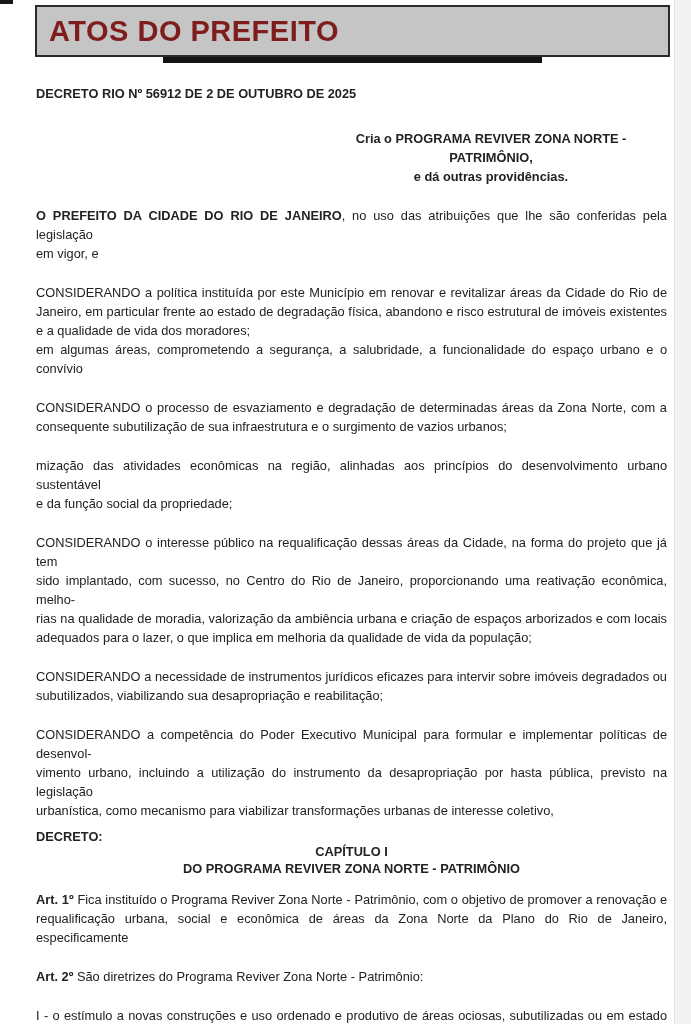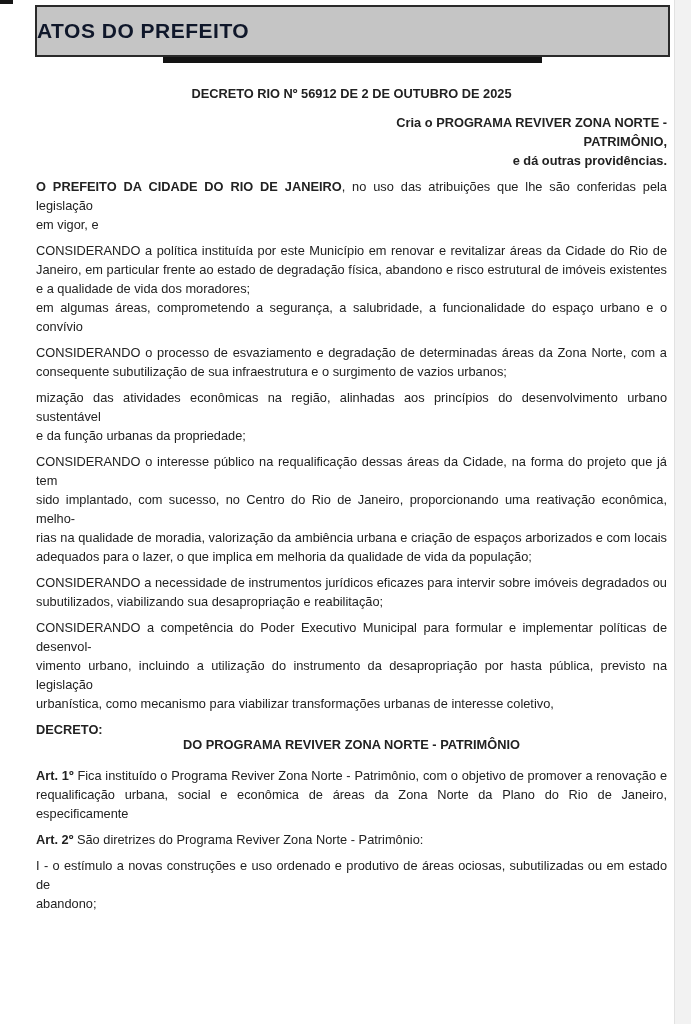--- a/index.html
+++ b/index.html
@@ -18,36 +18,36 @@
   }
   .corner-mark {
     position: absolute; top: 0; left: 0; width: 13px; height: 4px; background: #161616;
   }
   .title-box {
     position: absolute; top: 5px; left: 35px; width: 631px; height: 48px;
     background: #c5c5c5; border: 2px solid #2a2a2a;
     display: flex; align-items: center;
   }
   .title-box .title-text {
-    font-size: 21px; font-weight: bold; color: #0f172a;
-    letter-spacing: 0.5px; white-space: nowrap;
+    font-size: 29px; font-weight: bold; color: #7f1d1d;
+    padding-left: 12px; letter-spacing: 0.5px; white-space: nowrap;
   }
   .divider-bar {
     position: absolute; top: 57px; left: 163px; width: 379px; height: 6px;
     background: #131313;
   }
   .content {
     position: absolute; top: 62px; left: 36px; width: 631px;
     font-size: 12.8px;
   }
   .line { line-height: 19px; min-height: 19px; }
   .line.j { text-align: justify; text-align-last: justify; }
-  .block.doc-heading { margin-top: 22px; text-align: center; font-weight: bold; }
-  .block.ementa { margin-top: 10px; margin-left: 279px; font-weight: bold; text-align: right; }
-  .block.para { margin-top: 7px; }
+  .block.doc-heading { margin-top: 22px; font-weight: bold; }
+  .block.ementa { margin-top: 26px; margin-left: 279px; font-weight: bold; text-align: center; }
+  .block.para { margin-top: 20px; }
   .block.decreta { margin-top: 7px; font-weight: bold; }
   .block.chapter { margin-top: 10px; text-align: center; font-weight: bold; }
   .block.chapter .line { line-height: 17px; min-height: 17px; }
   .block.decreta + .block.chapter { margin-top: -3px; }
   .block.chapter + .block.para { margin-top: 13px; }
   b { font-weight: bold; text-align: center; }
 </style>
 </head>
 <body>
 
@@ -76,41 +76,42 @@
       <div class="line j">Janeiro, em particular frente ao estado de degradação física, abandono e risco estrutural de imóveis existentes</div>
       <div class="line">e a qualidade de vida dos moradores;</div>
       <div class="line j">em algumas áreas, comprometendo a segurança, a salubridade, a funcionalidade do espaço urbano e o convívio</div>
     </div>
     <div class="block para">
       <div class="line j">CONSIDERANDO o processo de esvaziamento e degradação de determinadas áreas da Zona Norte, com a</div>
       <div class="line">consequente subutilização de sua infraestrutura e o surgimento de vazios urbanos;</div>
     </div>
     <div class="block para">
       <div class="line j">mização das atividades econômicas na região, alinhadas aos princípios do desenvolvimento urbano sustentável</div>
-      <div class="line">e da função urbanas da propriedade;</div>
+      <div class="line">e da função social da propriedade;</div>
     </div>
     <div class="block para">
       <div class="line j">CONSIDERANDO o interesse público na requalificação dessas áreas da Cidade, na forma do projeto que já tem</div>
       <div class="line j">sido implantado, com sucesso, no Centro do Rio de Janeiro, proporcionando uma reativação econômica, melho-</div>
       <div class="line j">rias na qualidade de moradia, valorização da ambiência urbana e criação de espaços arborizados e com locais</div>
       <div class="line">adequados para o lazer, o que implica em melhoria da qualidade de vida da população;</div>
     </div>
     <div class="block para">
       <div class="line j">CONSIDERANDO a necessidade de instrumentos jurídicos eficazes para intervir sobre imóveis degradados ou</div>
       <div class="line">subutilizados, viabilizando sua desapropriação e reabilitação;</div>
     </div>
     <div class="block para">
       <div class="line j">CONSIDERANDO a competência do Poder Executivo Municipal para formular e implementar políticas de desenvol-</div>
       <div class="line j">vimento urbano, incluindo a utilização do instrumento da desapropriação por hasta pública, previsto na legislação</div>
       <div class="line">urbanística, como mecanismo para viabilizar transformações urbanas de interesse coletivo,</div>
     </div>
     <div class="block decreta">
       <div class="line">DECRETO:</div>
     </div>
     <div class="block chapter">
+      <div class="line">CAPÍTULO I</div>
       <div class="line">DO PROGRAMA REVIVER ZONA NORTE - PATRIMÔNIO</div>
     </div>
     <div class="block para">
       <div class="line j"><b>Art. 1º</b> Fica instituído o Programa Reviver Zona Norte - Patrimônio, com o objetivo de promover a renovação e</div>
       <div class="line j">requalificação urbana, social e econômica de áreas da Zona Norte da Plano do Rio de Janeiro, especificamente</div>
     </div>
     <div class="block para">
       <div class="line"><b>Art. 2º</b> São diretrizes do Programa Reviver Zona Norte - Patrimônio:</div>
     </div>
     <div class="block para">

